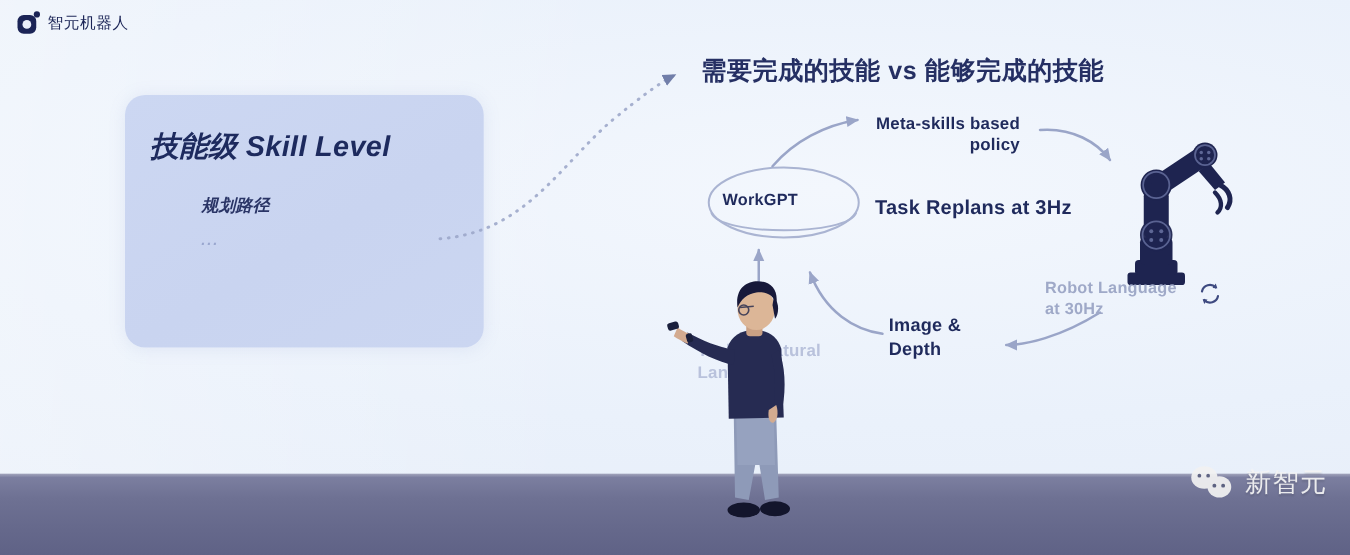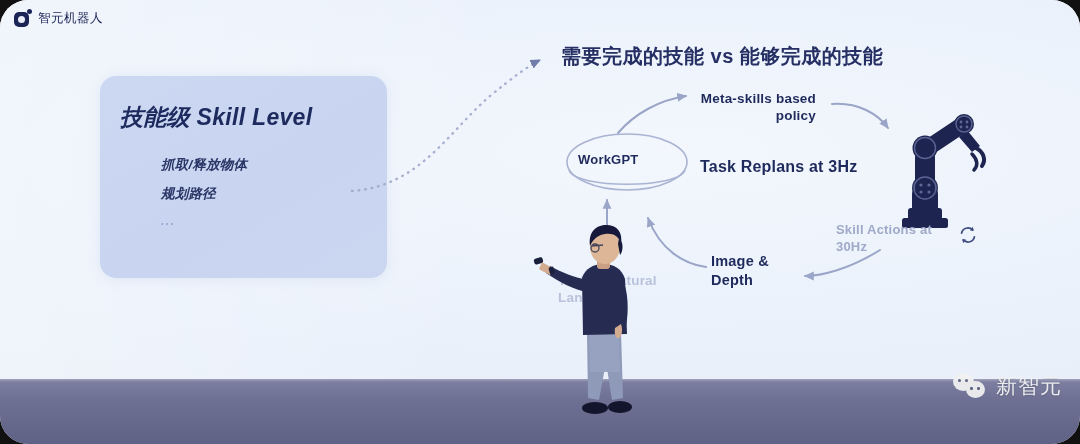--- a/index.html
+++ b/index.html
@@ -7,21 +7,20 @@
     padding: 0;
     background: #111;
   }
   #stage {
     position: relative;
     width: 1080px;
     height: 444px;
     overflow: hidden;
     font-family: "Liberation Sans", "DejaVu Sans", sans-serif;
     background: linear-gradient(160deg, #eef1fa 0%, #eaf0fa 35%, #e9f0fa 60%, #e6edf8 100%);
-    border-radius: 28px;
   }
 
   
   #screen {
     position: absolute;
     left: 0; top: 0;
     width: 1080px;
     height: 379px;
     background:
       radial-gradient(120% 90% at 62% 40%, #f3f7fd 0%, #eaf1fb 55%, #e6edf8 100%);
@@ -237,21 +236,20 @@
     <span class="mark">
       <span class="body"></span>
       <span class="dot"></span>
     </span>
     <span class="btext">智元机器人</span>
   </div>
 
   <div id="skill-card">
     <div class="card-title">技能级 Skill Level</div>
     <ul class="card-list">
-      <li>抓取/释放物体</li>
       <li>规划路径</li>
       <li class="ellipsis">...</li>
     </ul>
   </div>
 
   <div id="headline">需要完成的技能 vs 能够完成的技能</div>
 
   <svg id="vec" viewBox="0 0 1080 444" xmlns="http://www.w3.org/2000/svg">
     <defs>
       <marker id="arw" viewBox="0 0 10 10" refX="8" refY="5" markerWidth="5.5" markerHeight="5.5" orient="auto-start-reverse">
@@ -275,21 +273,21 @@
 
     <path d="M 706 267 C 684 264 660 250 648 218" fill="none" stroke="#9aa5c8" stroke-width="2" stroke-linecap="round" marker-end="url(#arw)"></path>
 
     <path d="M 607 262 L 607 200" fill="none" stroke="#9aa5c8" stroke-width="2" stroke-linecap="round" marker-end="url(#arw)"></path>
   </svg>
 
   <div class="dlabel" id="label-workgpt">WorkGPT</div>
   <div class="dlabel" id="label-meta">Meta-skills based policy</div>
   <div class="dlabel" id="label-replan">Task Replans at 3Hz</div>
   <div class="dlabel" id="label-image">Image &amp; Depth</div>
-  <div class="dlabel" id="label-robot">Skill Actions at 30Hz</div>
+  <div class="dlabel" id="label-robot">Robot Language at 30Hz</div>
   <div class="dlabel" id="label-task">Task in Natural Language</div>
 
   <svg id="robot" viewBox="0 0 100 132" xmlns="http://www.w3.org/2000/svg">
     <g fill="#1e2450">
 
       <rect x="14" y="114" width="46" height="10" rx="2.5"></rect>
       <rect x="20" y="104" width="34" height="12" rx="3"></rect>
       <rect x="24" y="86" width="26" height="22" rx="4"></rect>
 
       <circle cx="37" cy="84" r="13" opacity="0.95"></circle>

